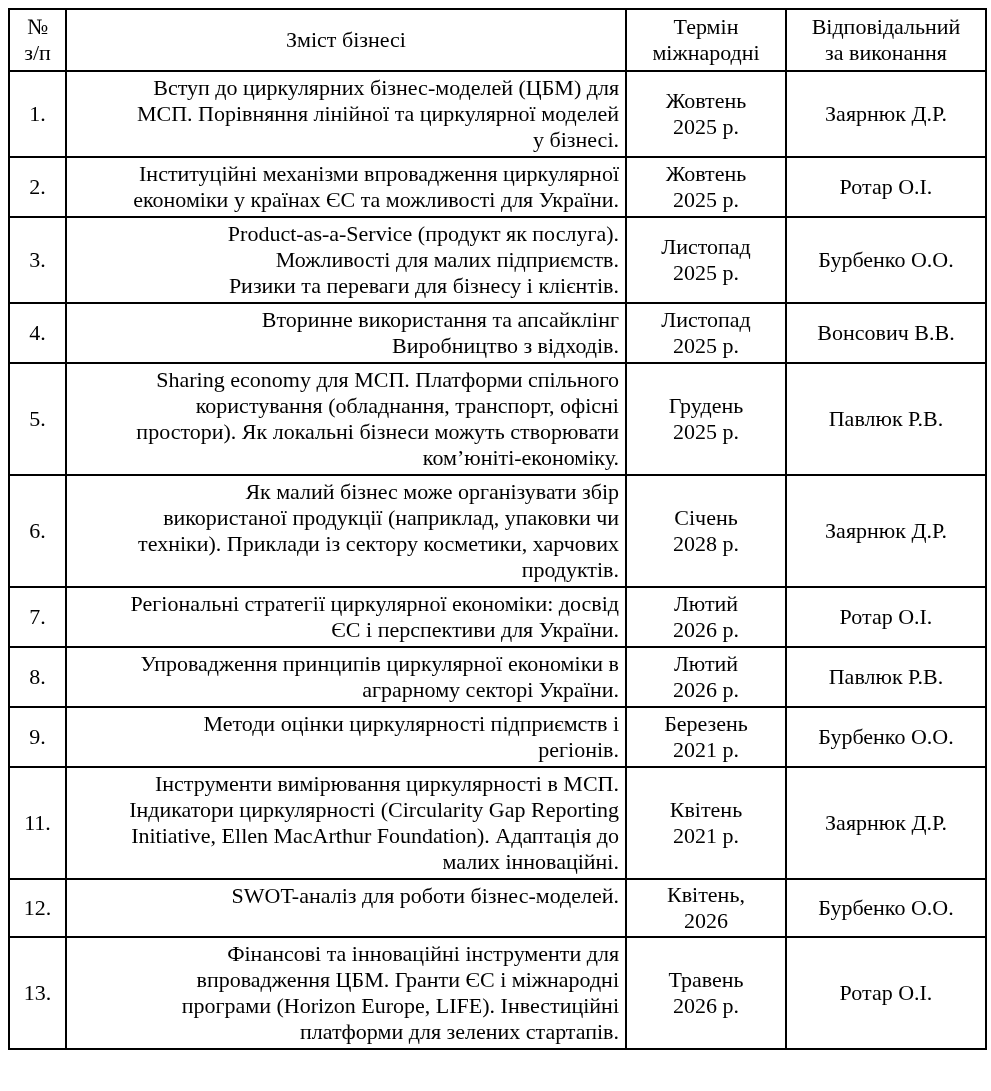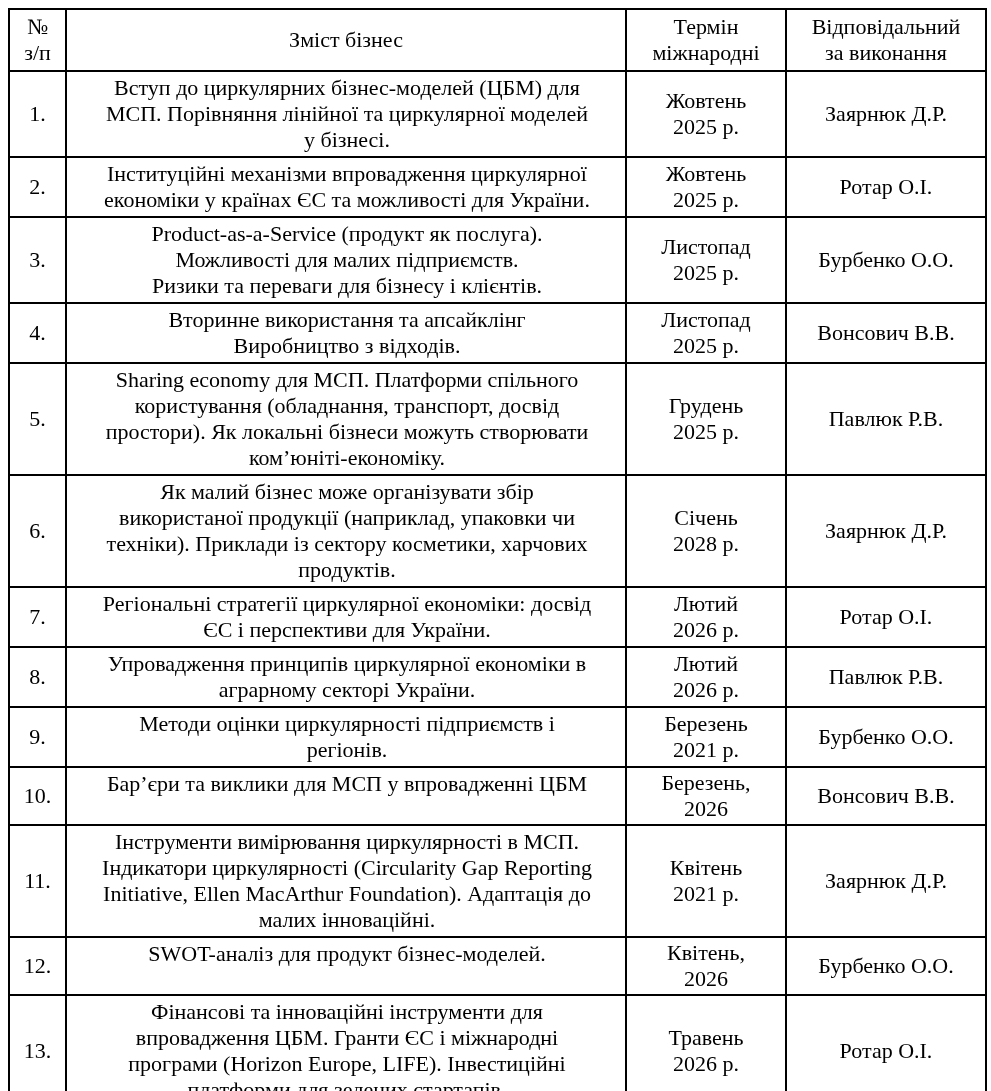--- a/index.html
+++ b/index.html
@@ -34,21 +34,21 @@
     text-align: center;
     vertical-align: middle;
     padding: 4px 2px;
   }
   td.c-num {
     text-align: center;
     vertical-align: middle;
     padding: 2px;
   }
   td.c-content {
-    text-align: center;
+    text-align: right;
     vertical-align: top;
     padding: 3px 6px 3px 8px;
   }
   td.c-term {
     text-align: center;
     vertical-align: middle;
     padding: 2px;
     border-radius: 31px;
   }
   td.c-resp {
@@ -65,21 +65,21 @@
     <colgroup>
       <col style="width:57px">
       <col style="width:560px">
       <col style="width:160px">
       <col style="width:200px">
     </colgroup>
     <thead>
       <tr>
         <th>№
 з/п</th>
-        <th>Зміст бізнес</th>
+        <th>Зміст бізнесі</th>
         <th>Термін
 міжнародні</th>
         <th>Відповідальний
 за виконання</th>
       </tr>
     </thead>
     <tbody id="table-body">
         <tr>
     <td class="c-num">1.</td>
     <td class="c-content">Вступ до циркулярних бізнес-моделей (ЦБМ) для
@@ -110,21 +110,21 @@
     <td class="c-num">4.</td>
     <td class="c-content">Вторинне використання та апсайклінг
 Виробництво з відходів.</td>
     <td class="c-term">Листопад
 2025 р.</td>
     <td class="c-resp">Вонсович В.В.</td>
   </tr>
         <tr>
     <td class="c-num">5.</td>
     <td class="c-content">Sharing economy для МСП. Платформи спільного
-користування (обладнання, транспорт, досвід
+користування (обладнання, транспорт, офісні
 простори). Як локальні бізнеси можуть створювати
 ком’юніті-економіку.</td>
     <td class="c-term">Грудень
 2025 р.</td>
     <td class="c-resp">Павлюк Р.В.</td>
   </tr>
         <tr>
     <td class="c-num">6.</td>
     <td class="c-content">Як малий бізнес може організувати збір
 використаної продукції (наприклад, упаковки чи
@@ -152,39 +152,32 @@
   </tr>
         <tr>
     <td class="c-num">9.</td>
     <td class="c-content">Методи оцінки циркулярності підприємств і
 регіонів.</td>
     <td class="c-term">Березень
 2021 р.</td>
     <td class="c-resp">Бурбенко О.О.</td>
   </tr>
         <tr>
-    <td class="c-num">10.</td>
-    <td class="c-content">Бар’єри та виклики для МСП у впровадженні ЦБМ</td>
-    <td class="c-term">Березень,
-2026</td>
-    <td class="c-resp">Вонсович В.В.</td>
-  </tr>
-        <tr>
     <td class="c-num">11.</td>
     <td class="c-content">Інструменти вимірювання циркулярності в МСП.
 Індикатори циркулярності (Circularity Gap Reporting
 Initiative, Ellen MacArthur Foundation). Адаптація до
 малих інноваційні.</td>
     <td class="c-term">Квітень
 2021 р.</td>
     <td class="c-resp">Заярнюк Д.Р.</td>
   </tr>
         <tr>
     <td class="c-num">12.</td>
-    <td class="c-content">SWOT-аналіз для продукт бізнес-моделей.</td>
+    <td class="c-content">SWOT-аналіз для роботи бізнес-моделей.</td>
     <td class="c-term">Квітень,
 2026</td>
     <td class="c-resp">Бурбенко О.О.</td>
   </tr>
         <tr>
     <td class="c-num">13.</td>
     <td class="c-content">Фінансові та інноваційні інструменти для
 впровадження ЦБМ. Гранти ЄС і міжнародні
 програми (Horizon Europe, LIFE). Інвестиційні
 платформи для зелених стартапів.</td>

